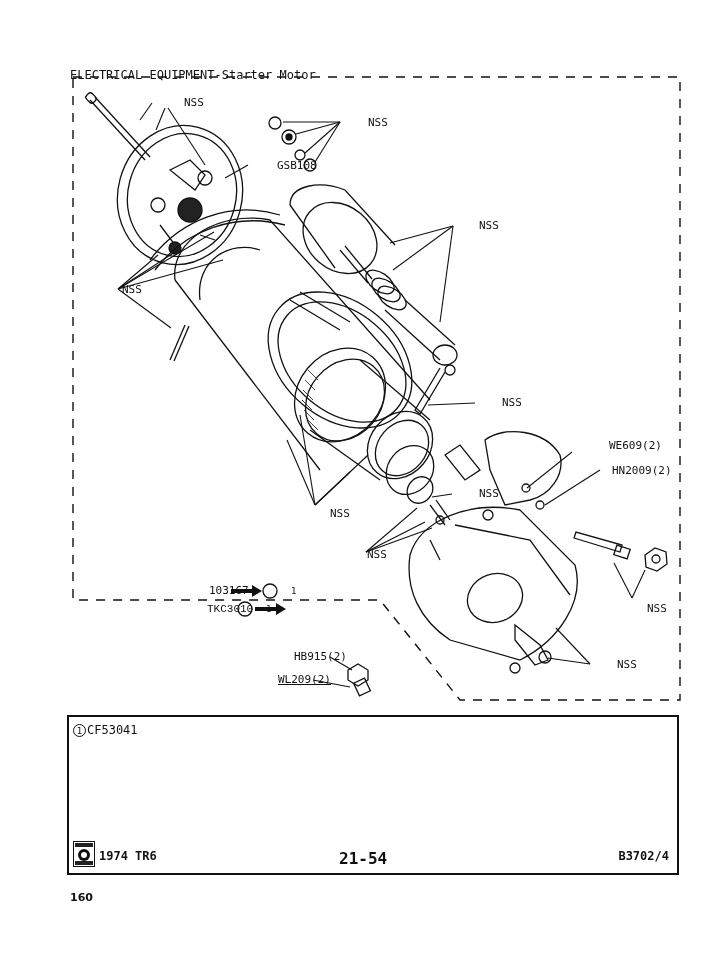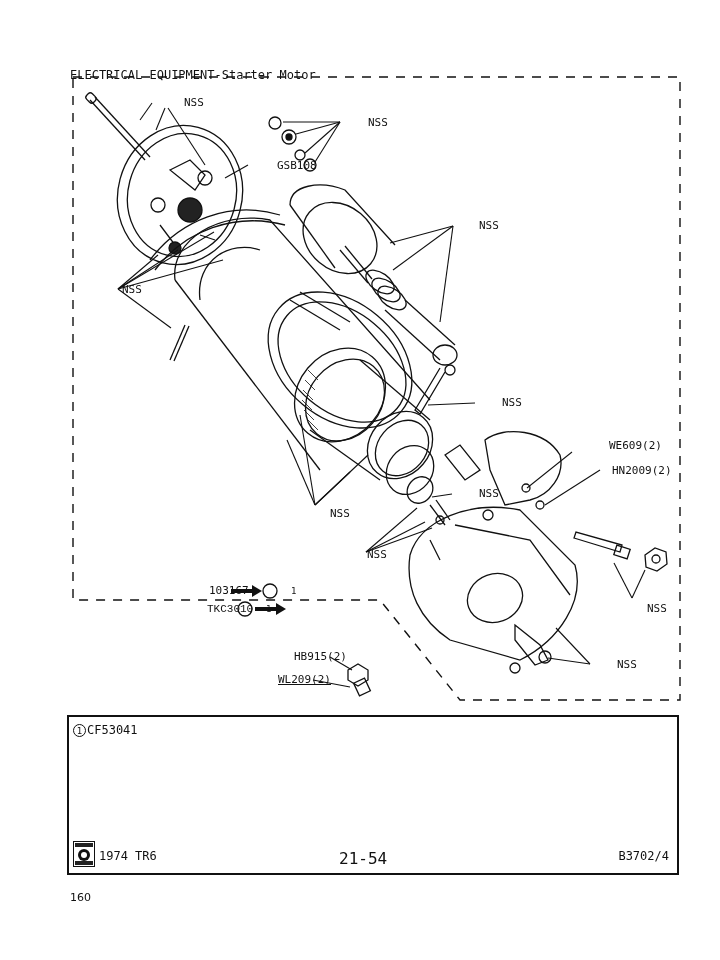--- a/index.html
+++ b/index.html
@@ -6,33 +6,33 @@
   body { width: 720px; height: 960px; position: relative; overflow: hidden;
          font-family: "DejaVu Sans Mono", "Liberation Mono", monospace; color: #111; }
   .page-title { position: absolute; left: 70px; top: 52px; font-size: 12px; letter-spacing: 0px; margin-top: 16px; }
   .diagram { position: absolute; left: 0; top: 0; width: 720px; height: 720px; }
   .lbl { position: absolute; font-size: 11px; line-height: 12px; white-space: nowrap; margin-left: 24px; }
   .notes-box { position: absolute; left: 67px; top: 715px; width: 612px; height: 160px;
                border: 2px solid #111; box-sizing: border-box; }
   .note-line { position: absolute; left: 4px; top: 6px; font-size: 12px; display: flex; align-items: center; }
   .circ { display: inline-block; width: 13px; height: 13px; border: 1.3px solid #111; border-radius: 50%;
           font-size: 9px; line-height: 13px; text-align: center; box-sizing: border-box; margin-right: 1px; }
-  .footer-row { position: absolute; left: 4px; right: 8px; bottom: 4px; height: 30px; }
+  .footer-row { position: absolute; left: 4px; right: 8px; bottom: 4px; height: 30px; font-weight: bold; }
   .logo { position: absolute; left: 0; top: 2px; width: 22px; height: 26px; border: 1px solid #111;
           box-sizing: border-box; background: #fff; }
   .logo .band { position: absolute; left: 1px; right: 1px; height: 4px; background: #222; }
   .logo .disc { position: absolute; left: 4px; top: 7px; width: 12px; height: 12px; border-radius: 50%;
                 background: #111; }
   .logo .disc::after { content: ""; position: absolute; left: 3px; top: 3px; width: 6px; height: 6px;
                 border-radius: 50%; background: #fff; }
   .model { position: absolute; left: 26px; top: 10px; font-size: 12px; }
   .page-ref { position: absolute; left: 266px; top: 10px; font-size: 16px; }
   .plate-no { position: absolute; right: 0; top: 10px; font-size: 12px; }
   .page-number { position: absolute; left: 70px; top: 891px; font-size: 11px;
-                 font-family: "DejaVu Sans", sans-serif; font-weight: normal; }
+                 font-family: "DejaVu Sans", sans-serif; font-weight: bold; }
 </style>
 </head>
 <body>
 
 <div class="page-title">ELECTRICAL EQUIPMENT-Starter Motor</div>
 
 <svg class="diagram" viewBox="0 0 720 720" xmlns="http://www.w3.org/2000/svg" fill="none" stroke="#111" stroke-width="1.3">
 
   <g stroke-dasharray="9,8" stroke-width="1.4">
     <polyline points="73,77 680,77 680,700 460,700 380,600 73,600 73,77"></polyline>

